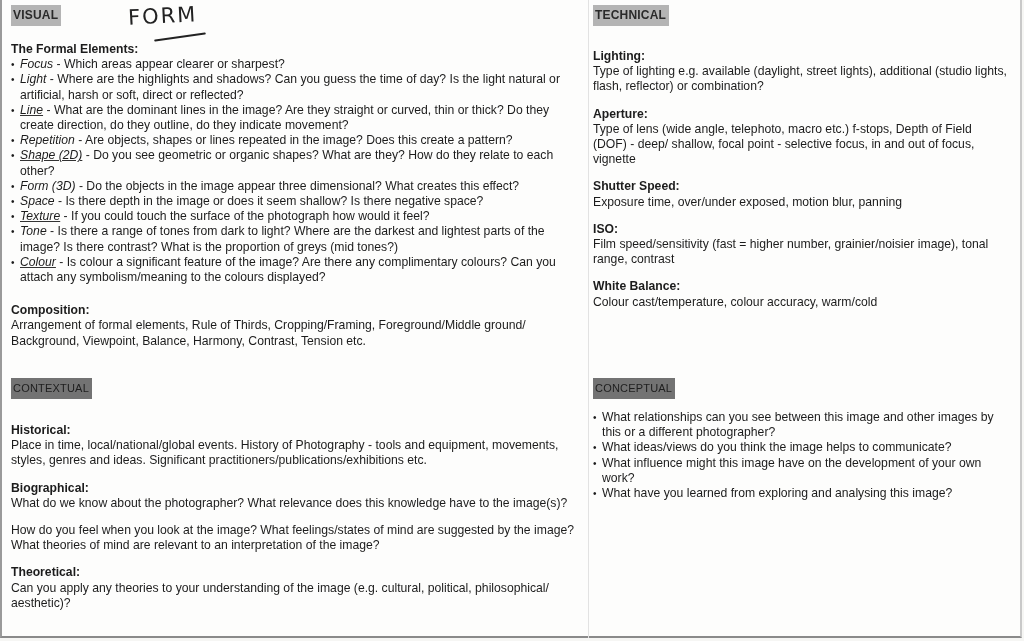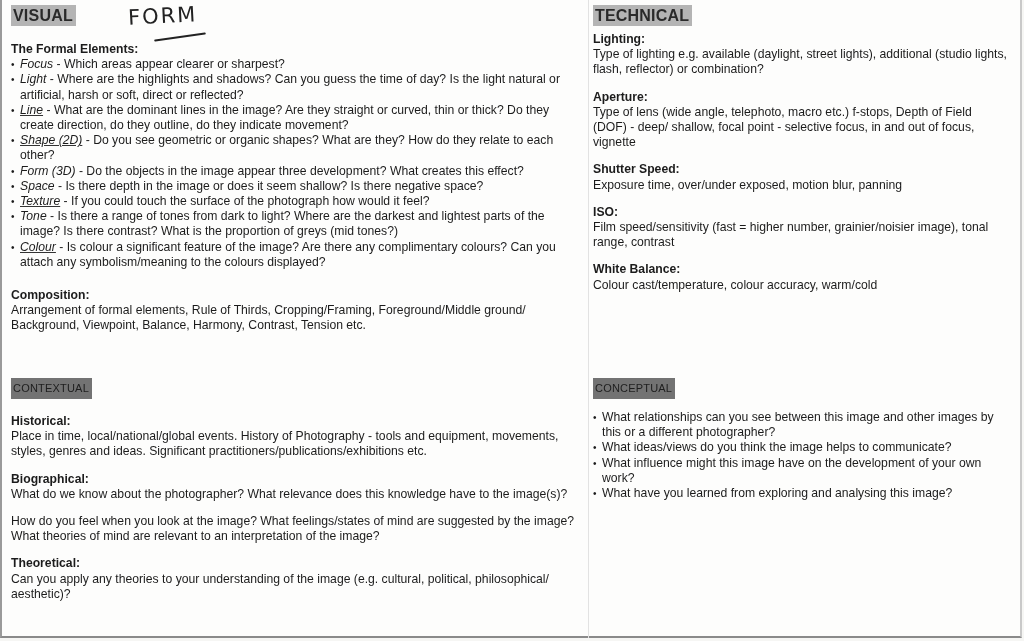--- a/index.html
+++ b/index.html
@@ -18,21 +18,21 @@
     border-bottom: 2px solid #8a8a8a;
     box-sizing: border-box;
   }
   .divider {
     position: absolute; left: 586px; top: 0; width: 1px; height: 638px;
     background: #e2e2e2;
   }
   .panel { position: absolute; font-size: 12.2px; line-height: 15.2px; }
   .heading {
     display: inline-block; background: #b4b4b4; color: #2a2a2a;
-    font-size: 16px; font-weight: bold; padding: 1px 3px 1px 2px;
+    font-size: 12px; font-weight: bold; padding: 1px 3px 1px 2px;
     letter-spacing: 0.2px; line-height: 19px;
   }
   .heading.light { background: #737373; font-weight: normal; color: #1e1e1e; font-size: 11px; }
   .sub { font-weight: bold; display: block; }
   .para { display: block; }
   .block { margin-bottom: 12px; }
   ul { list-style: none; margin: 0; padding: 0; }
   li { position: relative; padding-left: 9px; }
   li::before { content: "\2022"; position: absolute; left: 0; top: 0; font-size: 10px; }
   .term { font-style: italic; }
@@ -57,37 +57,38 @@
   <div class="hw-underline"></div>
 
   <div class="panel" style="left:9px; top:5px; width:570px;">
     <div class="heading">VISUAL</div>
     <div style="margin-top:16px;">
       <span class="sub">The Formal Elements:</span>
       <ul id="formal-list">
           <li><span class="term">Focus</span><span> - Which areas appear clearer or sharpest?</span></li>
           <li><span class="term">Light</span><span> - Where are the highlights and shadows? Can you guess the time of day? Is the light natural or artificial, harsh or soft, direct or reflected?</span></li>
           <li><span class="term ul-mark">Line</span><span> - What are the dominant lines in the image? Are they straight or curved, thin or thick? Do they create direction, do they outline, do they indicate movement?</span></li>
+          <li><span class="term">Repetition</span><span> - Are objects, shapes or lines repeated in the image? Does this create a pattern?</span></li>
           <li><span class="term ul-mark">Shape (2D)</span><span> - Do you see geometric or organic shapes? What are they? How do they relate to each other?</span></li>
-          <li><span class="term">Form (3D)</span><span> - Do the objects in the image appear three development? What creates this effect?</span></li>
+          <li><span class="term">Form (3D)</span><span> - Do the objects in the image appear three dimensional? What creates this effect?</span></li>
           <li><span class="term">Space</span><span> - Is there depth in the image or does it seem shallow? Is there negative space?</span></li>
           <li><span class="term ul-mark">Texture</span><span> - If you could touch the surface of the photograph how would it feel?</span></li>
           <li><span class="term">Tone</span><span> - Is there a range of tones from dark to light? Where are the darkest and lightest parts of the image? Is there contrast? What is the proportion of greys (mid tones?)</span></li>
           <li><span class="term ul-mark">Colour</span><span> - Is colour a significant feature of the image? Are there any complimentary colours? Can you attach any symbolism/meaning to the colours displayed?</span></li>
         </ul>
     </div>
     <div style="margin-top:18px;">
       <span class="sub">Composition:</span>
       <span class="para">Arrangement of formal elements, Rule of Thirds, Cropping/Framing, Foreground/Middle ground/ Background, Viewpoint, Balance, Harmony, Contrast, Tension etc.</span>
     </div>
   </div>
 
   <div class="panel" style="left:591px; top:5px; width:415px;">
     <div class="heading">TECHNICAL</div>
-    <div id="technical-sections" style="margin-top:6px;">
+    <div id="technical-sections" style="margin-top:23px;">
         <div class="block">
           <span class="sub">Lighting:</span>
           <span class="para">Type of lighting e.g. available (daylight, street lights), additional (studio lights, flash, reflector) or combination?</span>
         </div>
         <div class="block">
           <span class="sub">Aperture:</span>
           <span class="para">Type of lens (wide angle, telephoto, macro etc.) f-stops, Depth of Field (DOF) - deep/ shallow, focal point - selective focus, in and out of focus, vignette</span>
         </div>
         <div class="block">
           <span class="sub">Shutter Speed:</span>
@@ -99,21 +100,21 @@
         </div>
         <div class="block">
           <span class="sub">White Balance:</span>
           <span class="para">Colour cast/temperature, colour accuracy, warm/cold</span>
         </div>
       </div>
   </div>
 
   <div class="panel" style="left:9px; top:378px; width:575px;">
     <div class="heading light">CONTEXTUAL</div>
-    <div id="contextual-sections" style="margin-top:15px;">
+    <div id="contextual-sections" style="margin-top:24px;">
         <div class="block">
           <span class="sub">Historical:</span>
           <span class="para">Place in time, local/national/global events. History of Photography - tools and equipment, movements, styles, genres and ideas. Significant practitioners/publications/exhibitions etc.</span>
         </div>
         <div class="block">
           <span class="sub">Biographical:</span>
           <span class="para">What do we know about the photographer? What relevance does this knowledge have to the image(s)?</span>
         </div>
         <div class="block">
           <span class="para">How do you feel when you look at the image? What feelings/states of mind are suggested by the image? What theories of mind are relevant to an interpretation of the image?</span>

